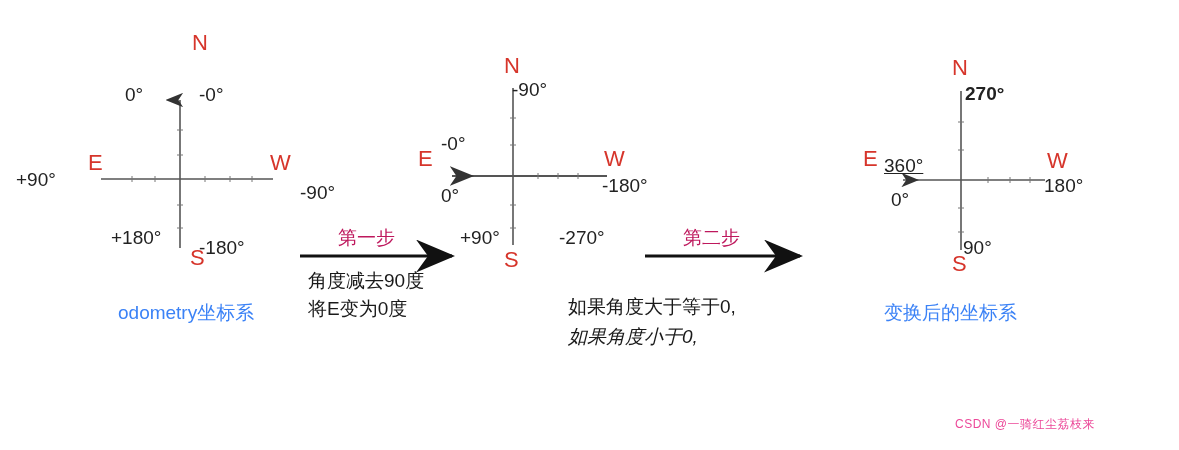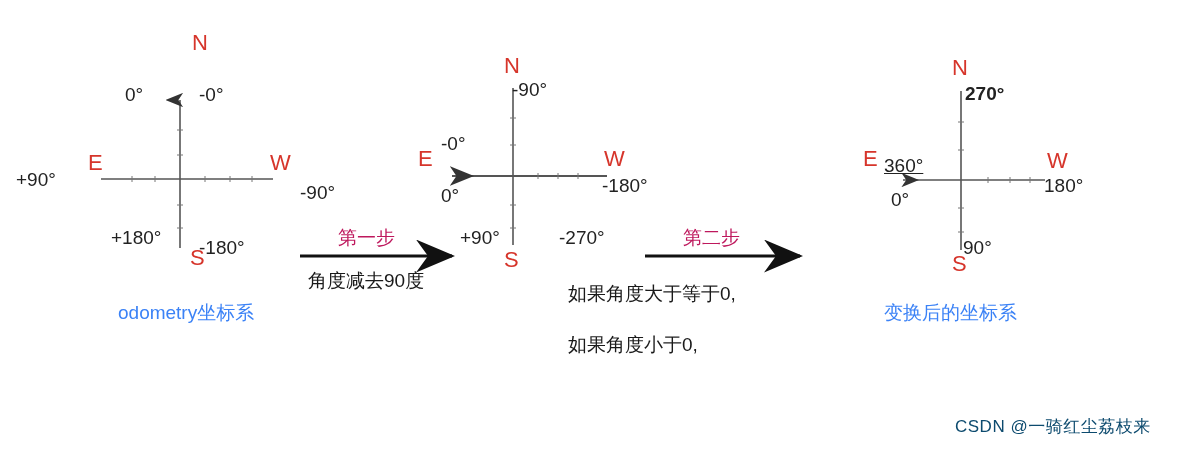--- a/index.html
+++ b/index.html
@@ -42,22 +42,22 @@
     color: #be185d;
     font-size: 19px;
     line-height: 1;
   }
   .step-body {
     color: #1a1a1a;
     font-size: 19px;
     line-height: 26px;
   }
   .watermark {
-    color: #0c4a6e;
-    font-size: 17px;
+    color: #ec4899;
+    font-size: 12px;
     line-height: 1;
     letter-spacing: 0.5px;
   }
   svg.overlay {
     position: absolute;
     left: 0;
     top: 0;
     width: 1179px;
     height: 450px;
     pointer-events: none;
@@ -164,20 +164,21 @@
   <div class="abs deg" style="left:965px; top:84px;font-weight:bold;">270°</div>
   <div class="abs deg" style="left:884px; top:156px;text-decoration:underline;">360°</div>
   <div class="abs deg" style="left:891px; top:190px;">0°</div>
   <div class="abs deg" style="left:1044px; top:176px;">180°</div>
   <div class="abs deg" style="left:963px; top:238px;">90°</div>
 
   <div class="abs caption" style="left:884px; top:303px;">变换后的坐标系</div>
 
   <div class="abs step-label" style="left:338px; top:228px;">第一步</div>
   <div class="abs step-body" style="left:308px; top:268px;">角度减去90度</div>
+  <div class="abs step-body" style="left:308px; top:296px;">将E变为0度</div>
 
   <div class="abs step-label" style="left:683px; top:228px;">第二步</div>
-  <div class="abs step-body" style="left:568px; top:281px;">如果角度大于等于0,</div>
-  <div class="abs step-body" style="left:568px; top:332px;">如果角度小于0,</div>
+  <div class="abs step-body" style="left:568px; top:294px;">如果角度大于等于0,</div>
+  <div class="abs step-body" style="left:568px; top:324px;font-style:italic;">如果角度小于0,</div>
 
   <div class="abs watermark" style="left:955px; top:418px;">CSDN @一骑红尘荔枝来</div>
 
 </div>
 
 </body></html>

